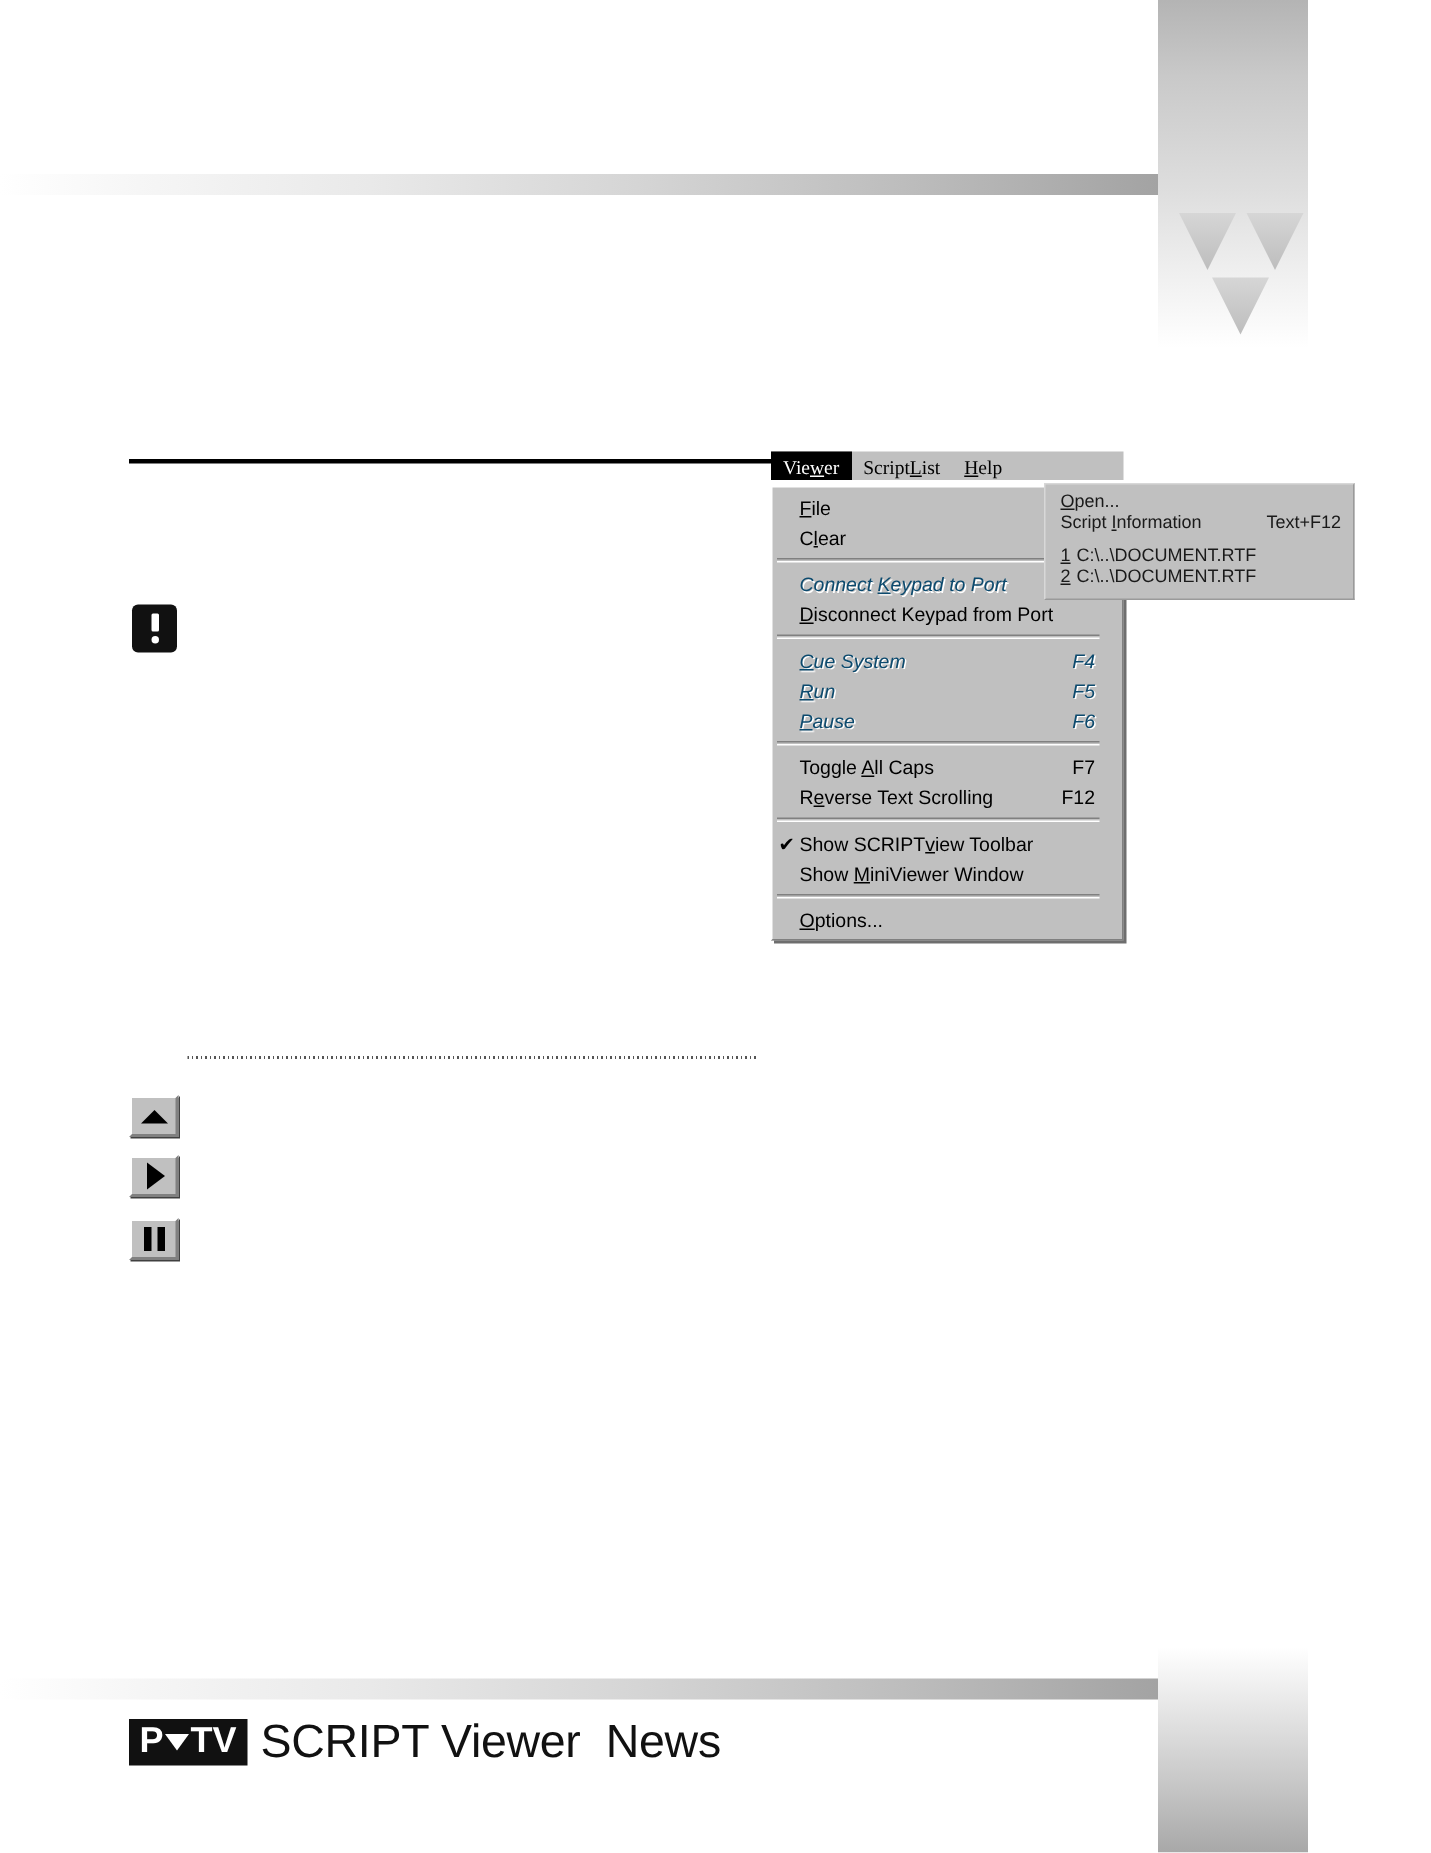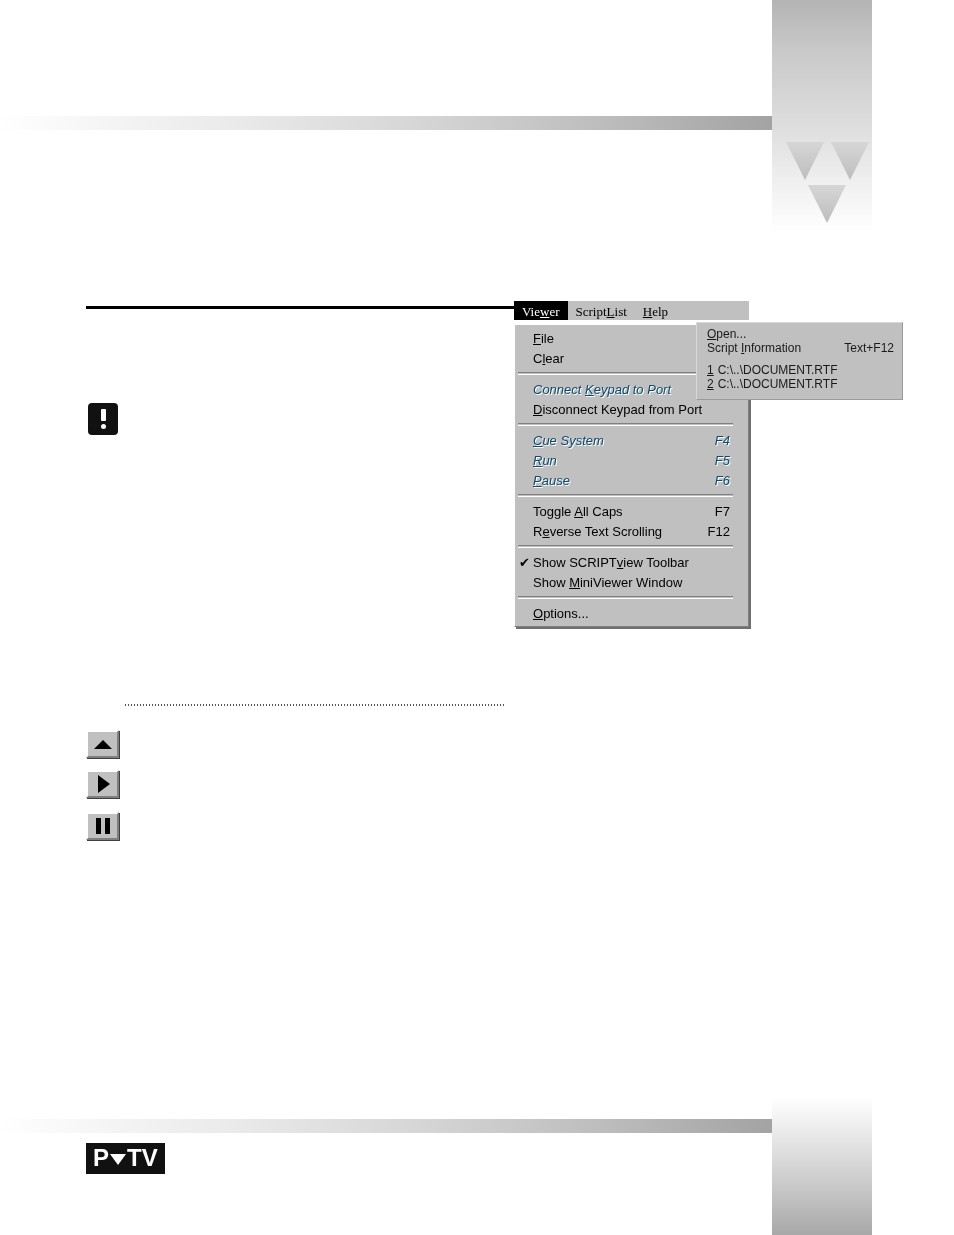--- a/index.html
+++ b/index.html
@@ -429,13 +429,14 @@
       <span class="s-accel"></span>
     </div>
   </div>
 
 <div class="logo-row">
   <div class="logo-badge">
     <span>P</span>
     <span class="tri"></span>
     <span>TV</span>
   </div>
+  <div class="logo-text">SCRIPT Viewer  News</div>
 </div>
 
 </body></html>

